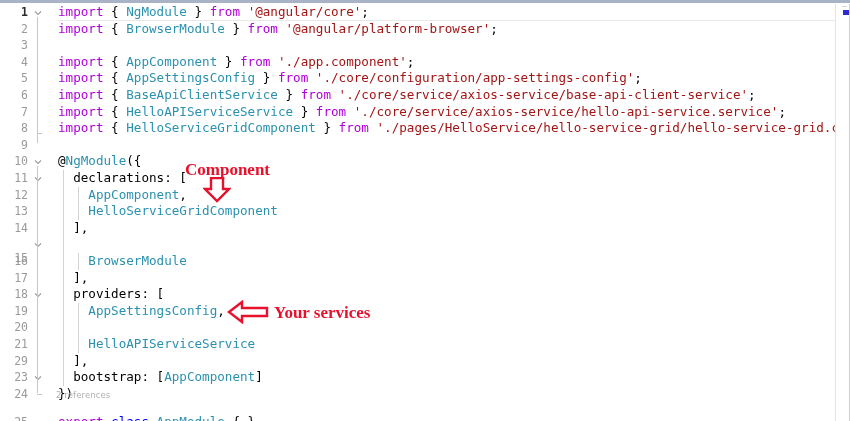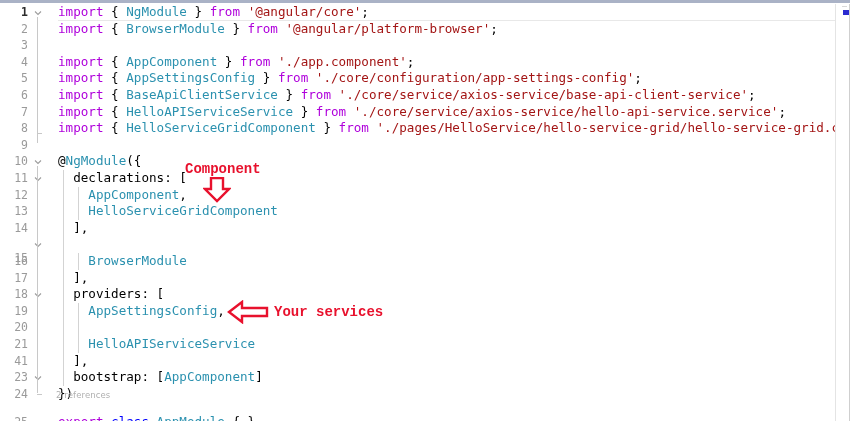--- a/index.html
+++ b/index.html
@@ -130,23 +130,23 @@
     font-family: "DejaVu Sans", "Liberation Sans", sans-serif;
     font-size: 8.5px;
     line-height: 10px;
     color: #b0b0b0;
     letter-spacing: 0.1px;
   }
 
   
   .anno-label {
     position: absolute;
-    font-family: Liberation Mono, monospace;
+    font-family: Liberation Serif, serif;
     font-weight: bold;
-    font-size: 14px;
+    font-size: 17px;
     line-height: 13px;
     color: #E8112D;
     white-space: nowrap;
   }
   .anno-arrow { position: absolute; }
 
   
   .scrollbar {
     position: absolute;
     right: 0; top: 4px;
@@ -197,21 +197,21 @@
       <div class="lnum" style="top: 182.6px;">12</div>
       <div class="lnum" style="top: 199.2px;">13</div>
       <div class="lnum" style="top: 215.8px;">14</div>
       <div class="lnum" style="top: 246px; margin-left: 38px;">15</div>
       <div class="lnum" style="top: 249px;">16</div>
       <div class="lnum" style="top: 265.6px;">17</div>
       <div class="lnum" style="top: 282.2px;">18</div>
       <div class="lnum" style="top: 298.8px;">19</div>
       <div class="lnum" style="top: 315.4px;">20</div>
       <div class="lnum" style="top: 332px;">21</div>
-      <div class="lnum" style="top: 348.6px;">41</div>
+      <div class="lnum" style="top: 348.6px;">29</div>
       <div class="lnum" style="top: 365.2px;">23</div>
       <div class="lnum" style="top: 381.8px;">24</div>
       <div class="lnum" style="top: 410.4px;">25</div>
     </div>
 
   <div class="foldcol" id="foldcol">
       <div class="chev" style="top: 5px;">
         <svg width="8" height="8" viewBox="0 0 8 8">
           <polyline points="1,2.5 4,5.5 7,2.5" fill="none" stroke="#9d9d9d" stroke-width="1.1"></polyline>
         </svg>

